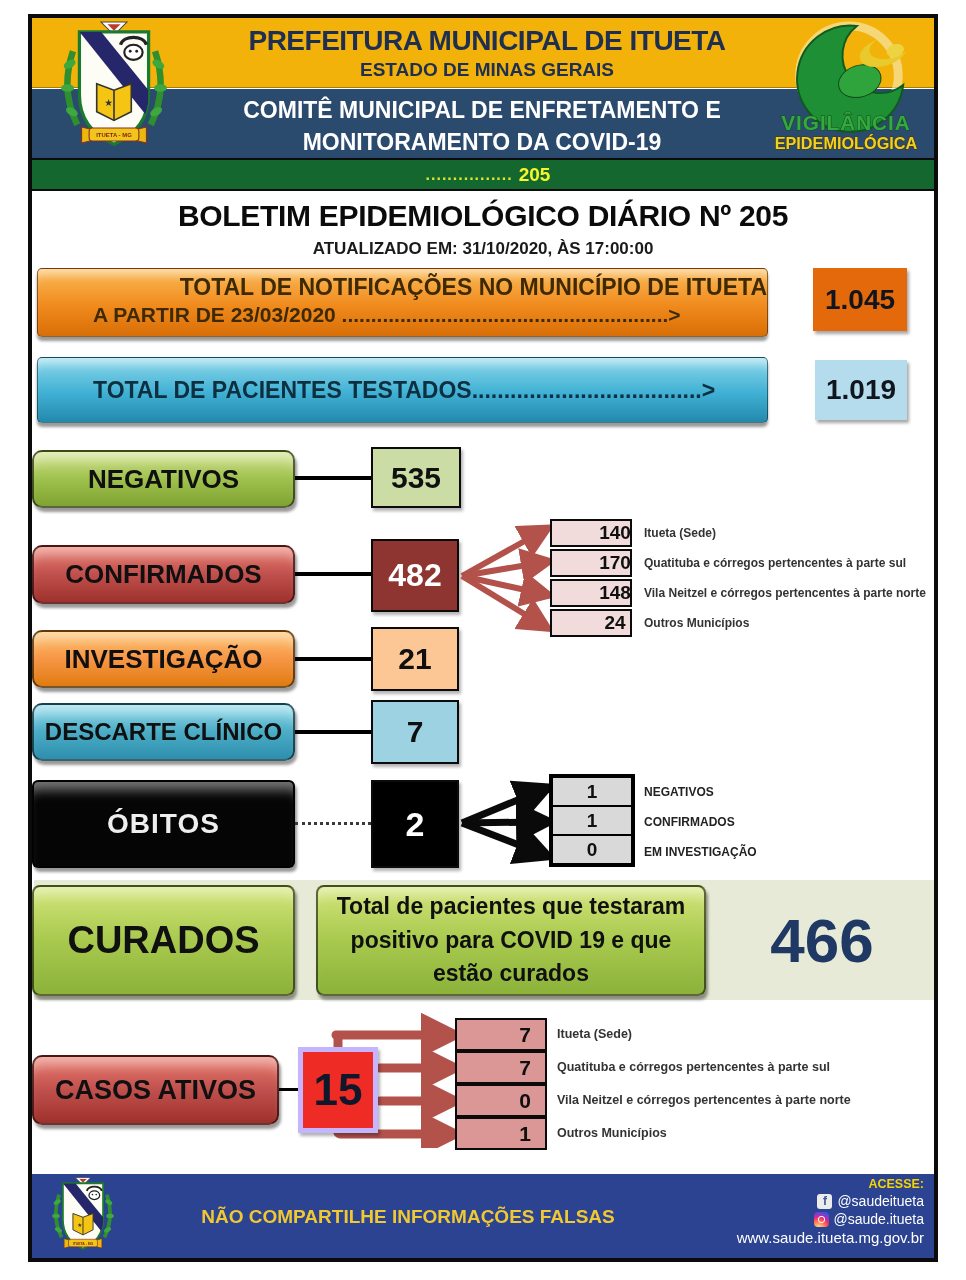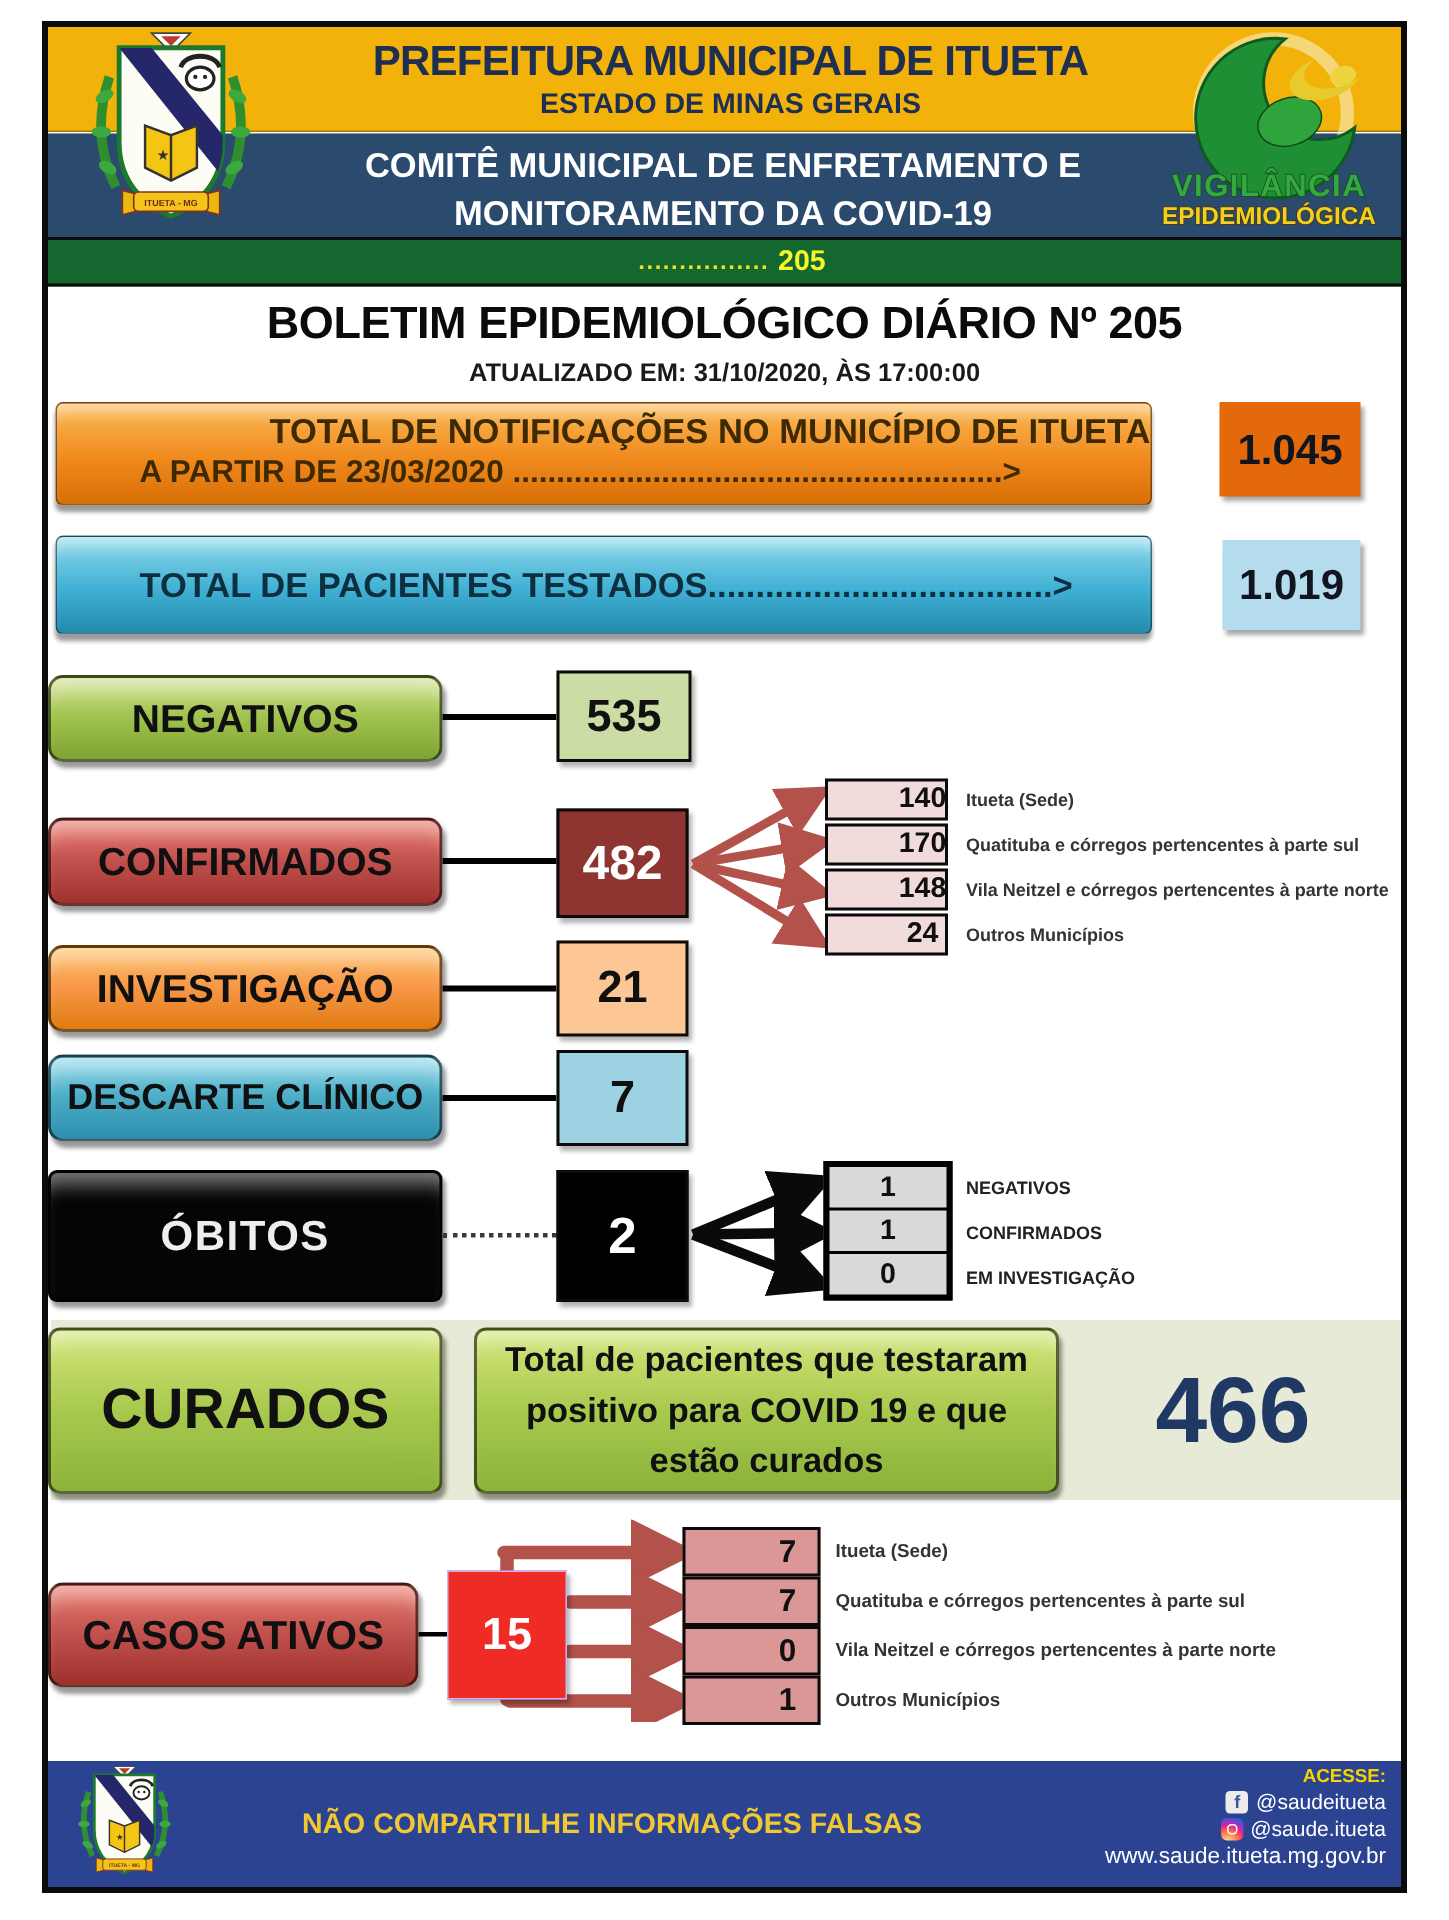--- a/index.html
+++ b/index.html
@@ -82,22 +82,22 @@
 
   
   .cur-strip { position:absolute; left:2px; top:862px; width:900px; height:120px; background:#E6EAD6; }
   .cur-desc { text-align:center; font-size:23px; font-weight:700; line-height:1.45; padding:0 14px; }
   .v466 { position:absolute; left:690px; top:874px; width:200px; height:96px;
           display:flex; align-items:center; justify-content:center;
           font-size:62px; font-weight:800; color:#1F3864; }
 
   
   .v15 { position:absolute; left:266px; top:1029px; width:80px; height:86px; background:#EE2B24;
-         border:1px solid #c4b5fd; display:flex; align-items:center; justify-content:center;
-         font-size:30px; font-weight:800; color:#ffffff; z-index:2; box-shadow:2px 3px 3px rgba(0,0,0,.3); }
+         border:5px solid #c4b5fd; display:flex; align-items:center; justify-content:center;
+         font-size:44px; font-weight:800; color:#0f172a; z-index:2; box-shadow:2px 3px 3px rgba(0,0,0,.3); }
 
   
   .footer { position:absolute; left:0; top:1156px; width:902px; height:84px; background:#2B4390; }
   .f-coat { position:absolute; left:10px; top:3px; width:82px; height:78px; }
   .f-msg { position:absolute; left:120px; right:270px; top:32px; text-align:center;
            font-size:19px; font-weight:800; color:#F0C832; }
   .f-right { position:absolute; right:10px; top:3px; text-align:right; color:#fff; }
   .f-access { font-size:12.5px; font-weight:800; color:#F5D400; margin-bottom:2px; }
   .f-line { font-size:14px; margin-bottom:2px; display:flex; align-items:center; justify-content:flex-end; gap:5px; }
   .f-site { font-size:15px; margin-top:2px;margin-left:47px; }

